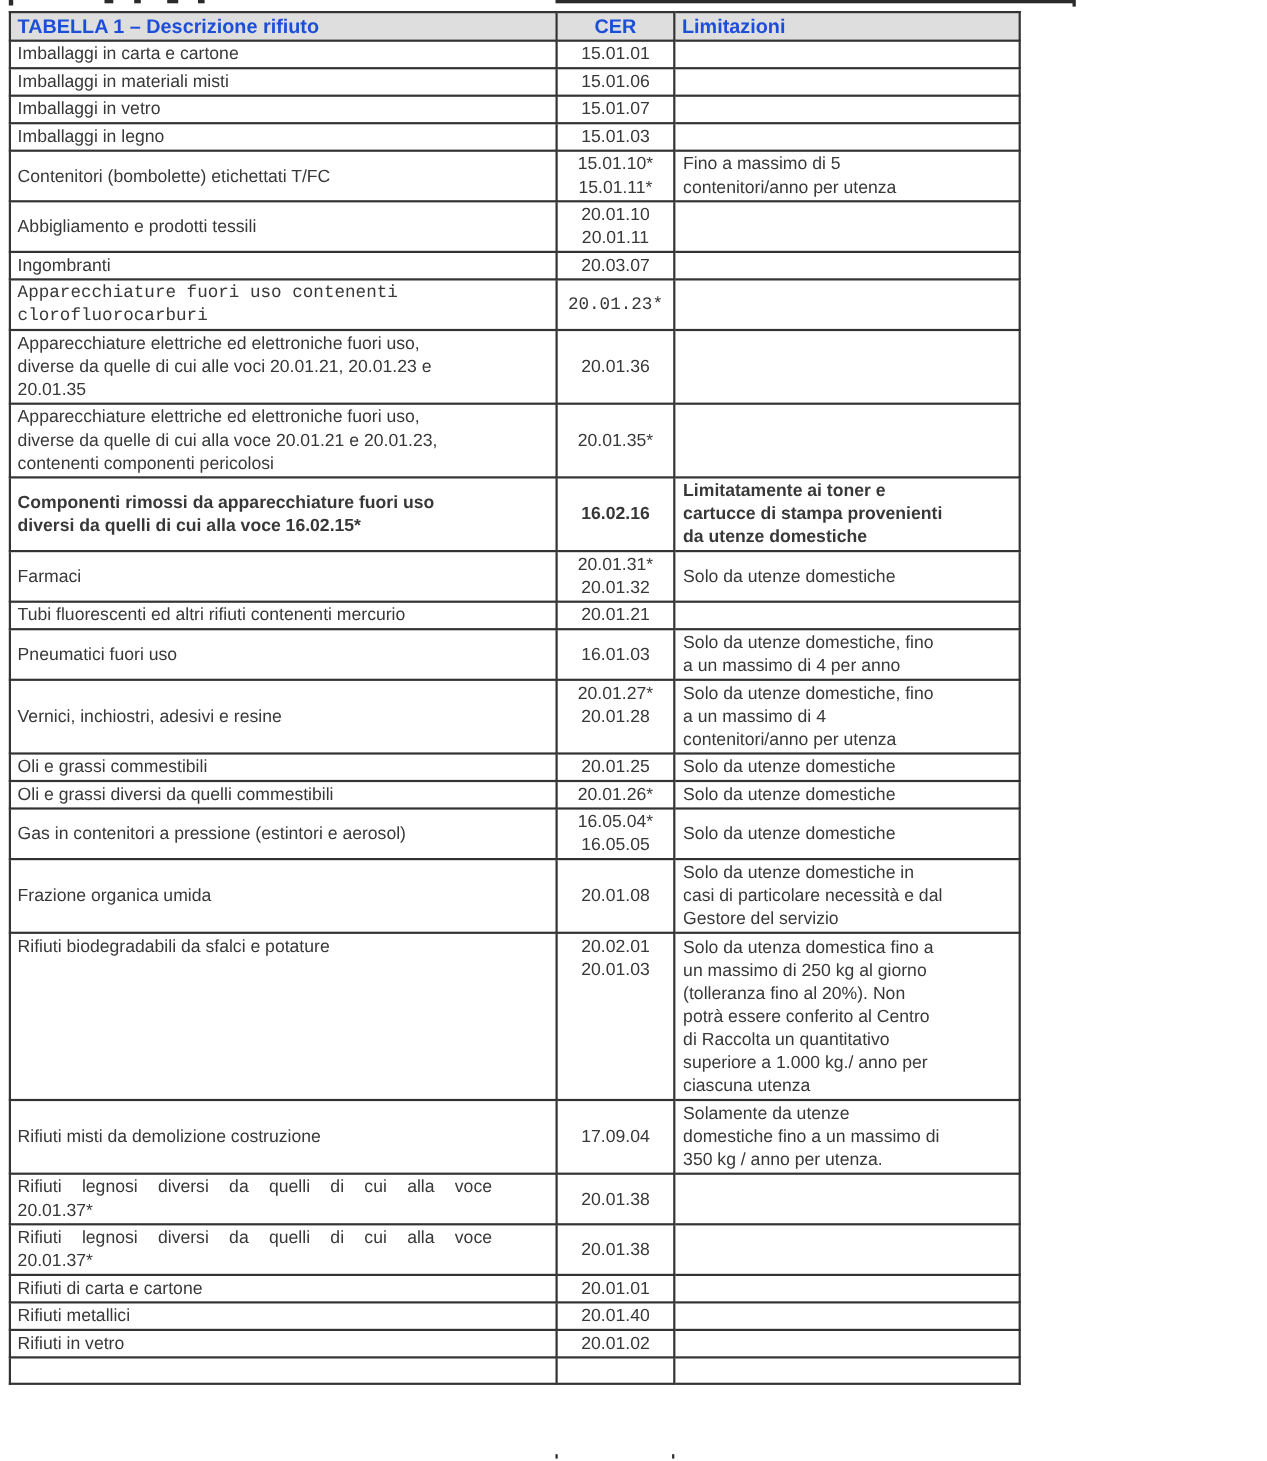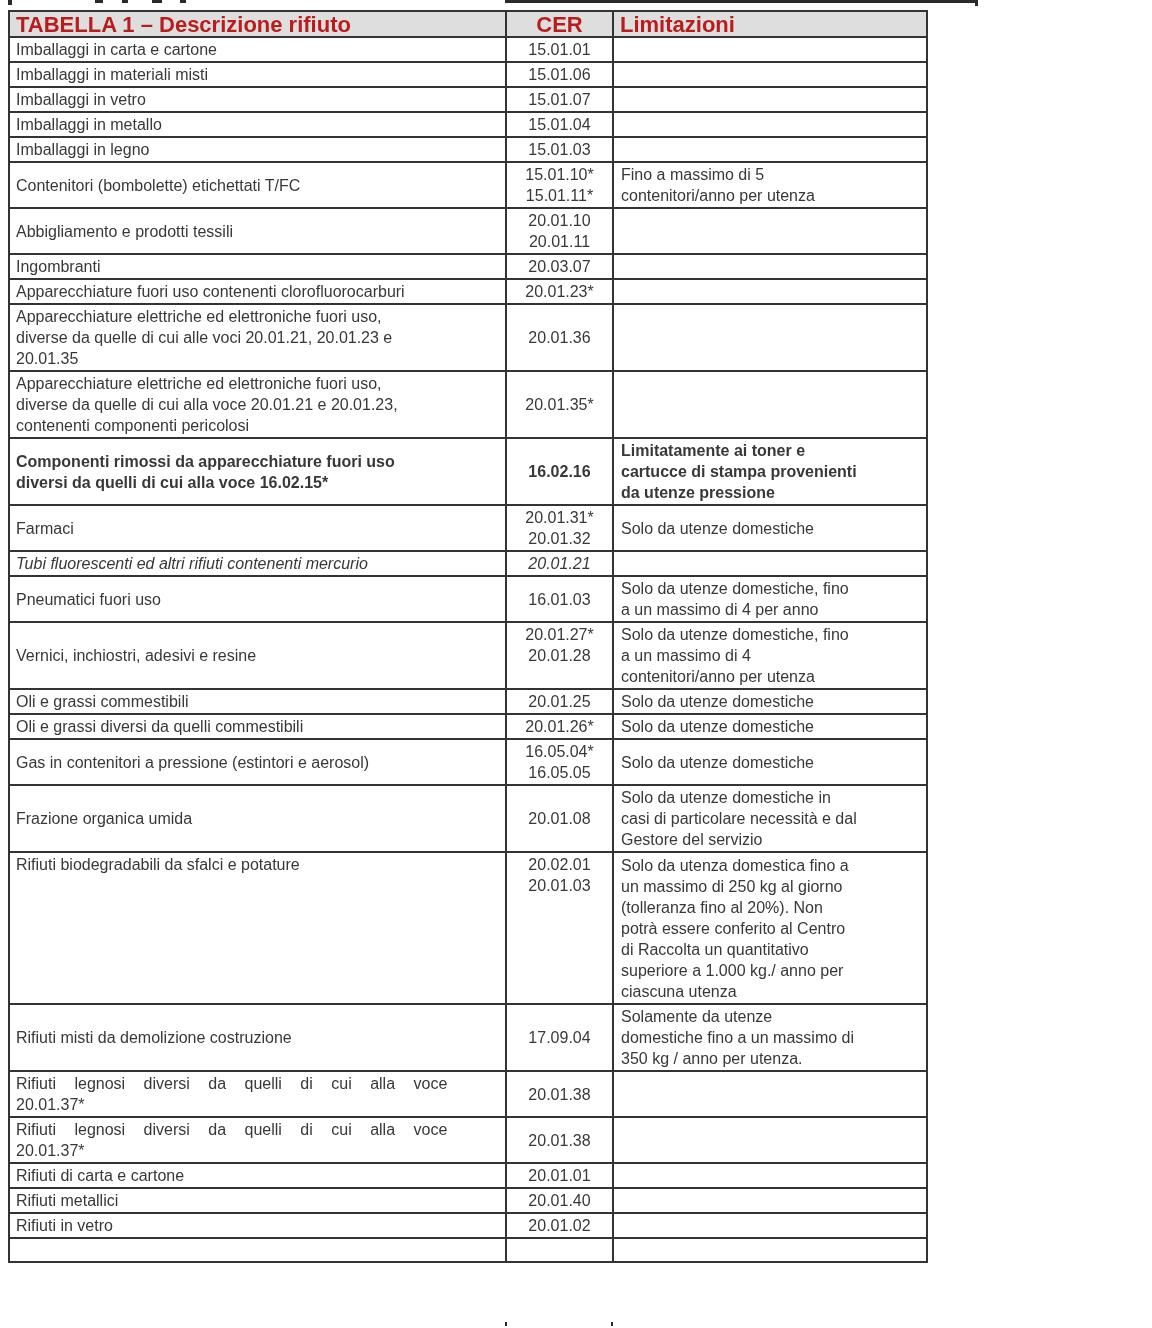--- a/index.html
+++ b/index.html
@@ -43,23 +43,23 @@
   th, td {
     border: 2px solid #333333;
     font-size: 16px;
     line-height: 21px;
     vertical-align: middle;
     overflow: hidden;
     padding: 1px 6px;
   }
   thead th {
     background: #dedede;
-    color: #b91c1c;
+    color: #1d4ed8;
     font-weight: bold;
-    font-size: 22px;
+    font-size: 18px;
     text-align: left;
     height: 22px;
   }
   thead th.h-cer { text-align: center; }
 
   td.desc  { text-align: left; white-space: pre-line; }
   td.cer   { text-align: center; padding: 1px 2px; }
   td.limit { text-align: left; white-space: pre-line; padding: 1px 7px; }
 
   td.desc.justify { white-space: normal; text-align: justify; }
@@ -113,28 +113,20 @@
         </tr>
         <tr style="height: 21px;">
           <td class="desc">Imballaggi in vetro</td>
           <td class="cer">
             <div class="cer-line">15.01.07</div>
             <div class="cer-line"></div>
           </td>
           <td class="limit"></td>
         </tr>
         <tr style="height: 21px;">
-          <td class="desc">Imballaggi in metallo</td>
-          <td class="cer">
-            <div class="cer-line">15.01.04</div>
-            <div class="cer-line"></div>
-          </td>
-          <td class="limit"></td>
-        </tr>
-        <tr style="height: 21px;">
           <td class="desc">Imballaggi in legno</td>
           <td class="cer">
             <div class="cer-line">15.01.03</div>
             <div class="cer-line"></div>
           </td>
           <td class="limit"></td>
         </tr>
         <tr style="height: 42px;">
           <td class="desc">Contenitori (bombolette) etichettati T/FC</td>
           <td class="cer">
@@ -153,21 +145,21 @@
           <td class="limit"></td>
         </tr>
         <tr style="height: 21px;">
           <td class="desc">Ingombranti</td>
           <td class="cer">
             <div class="cer-line">20.03.07</div>
             <div class="cer-line"></div>
           </td>
           <td class="limit"></td>
         </tr>
-        <tr style="height: 21px;">
+        <tr style="height: 21px; font-family: Liberation Mono, monospace;">
           <td class="desc">Apparecchiature fuori uso contenenti clorofluorocarburi</td>
           <td class="cer">
             <div class="cer-line">20.01.23*</div>
             <div class="cer-line"></div>
           </td>
           <td class="limit"></td>
         </tr>
         <tr style="height: 65px;">
           <td class="desc">Apparecchiature elettriche ed elettroniche fuori uso,
 diverse da quelle di cui alle voci 20.01.21, 20.01.23 e
@@ -190,31 +182,31 @@
         </tr>
         <tr style="height: 65px; font-weight: bold;">
           <td class="desc">Componenti rimossi da apparecchiature fuori uso
 diversi da quelli di cui alla voce 16.02.15*</td>
           <td class="cer">
             <div class="cer-line">16.02.16</div>
             <div class="cer-line"></div>
           </td>
           <td class="limit">Limitatamente ai toner e
 cartucce di stampa provenienti
-da utenze pressione</td>
+da utenze domestiche</td>
         </tr>
         <tr style="height: 43px;">
           <td class="desc">Farmaci</td>
           <td class="cer">
             <div class="cer-line">20.01.31*</div>
             <div class="cer-line">20.01.32</div>
           </td>
           <td class="limit">Solo da utenze domestiche</td>
         </tr>
-        <tr style="height: 21px; font-style: italic;">
+        <tr style="height: 21px;">
           <td class="desc">Tubi fluorescenti ed altri rifiuti contenenti mercurio</td>
           <td class="cer">
             <div class="cer-line">20.01.21</div>
             <div class="cer-line"></div>
           </td>
           <td class="limit"></td>
         </tr>
         <tr style="height: 43px;">
           <td class="desc">Pneumatici fuori uso</td>
           <td class="cer">

